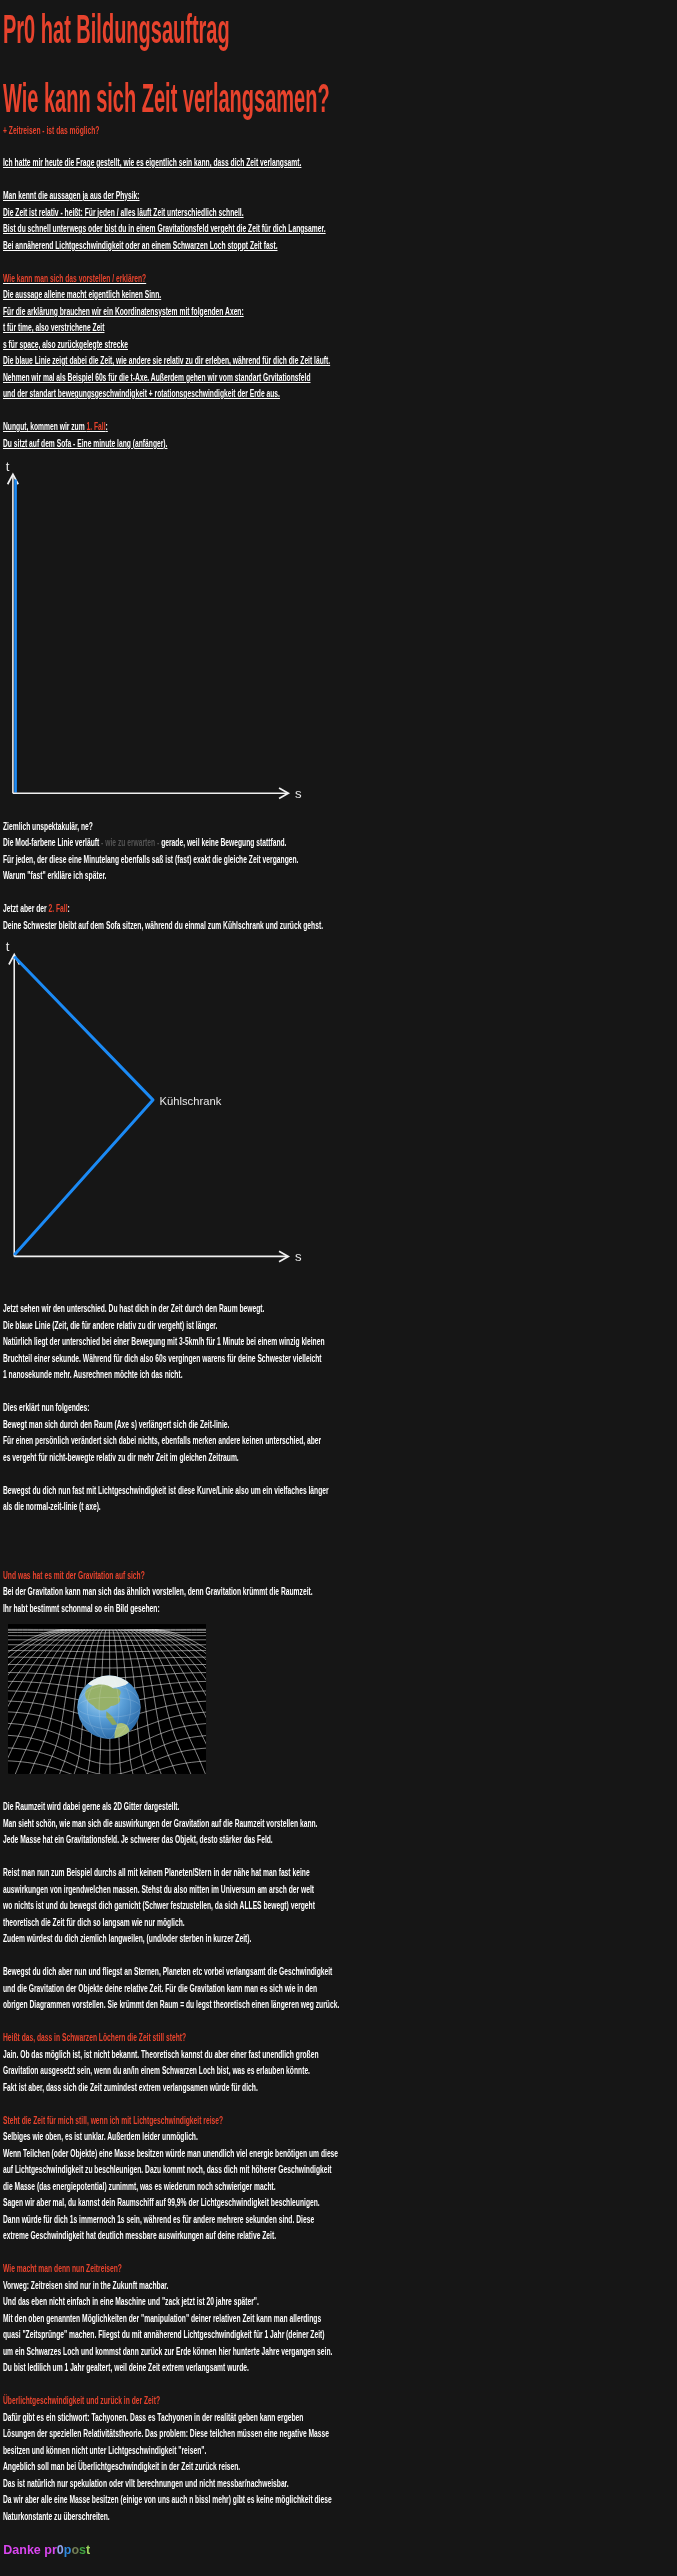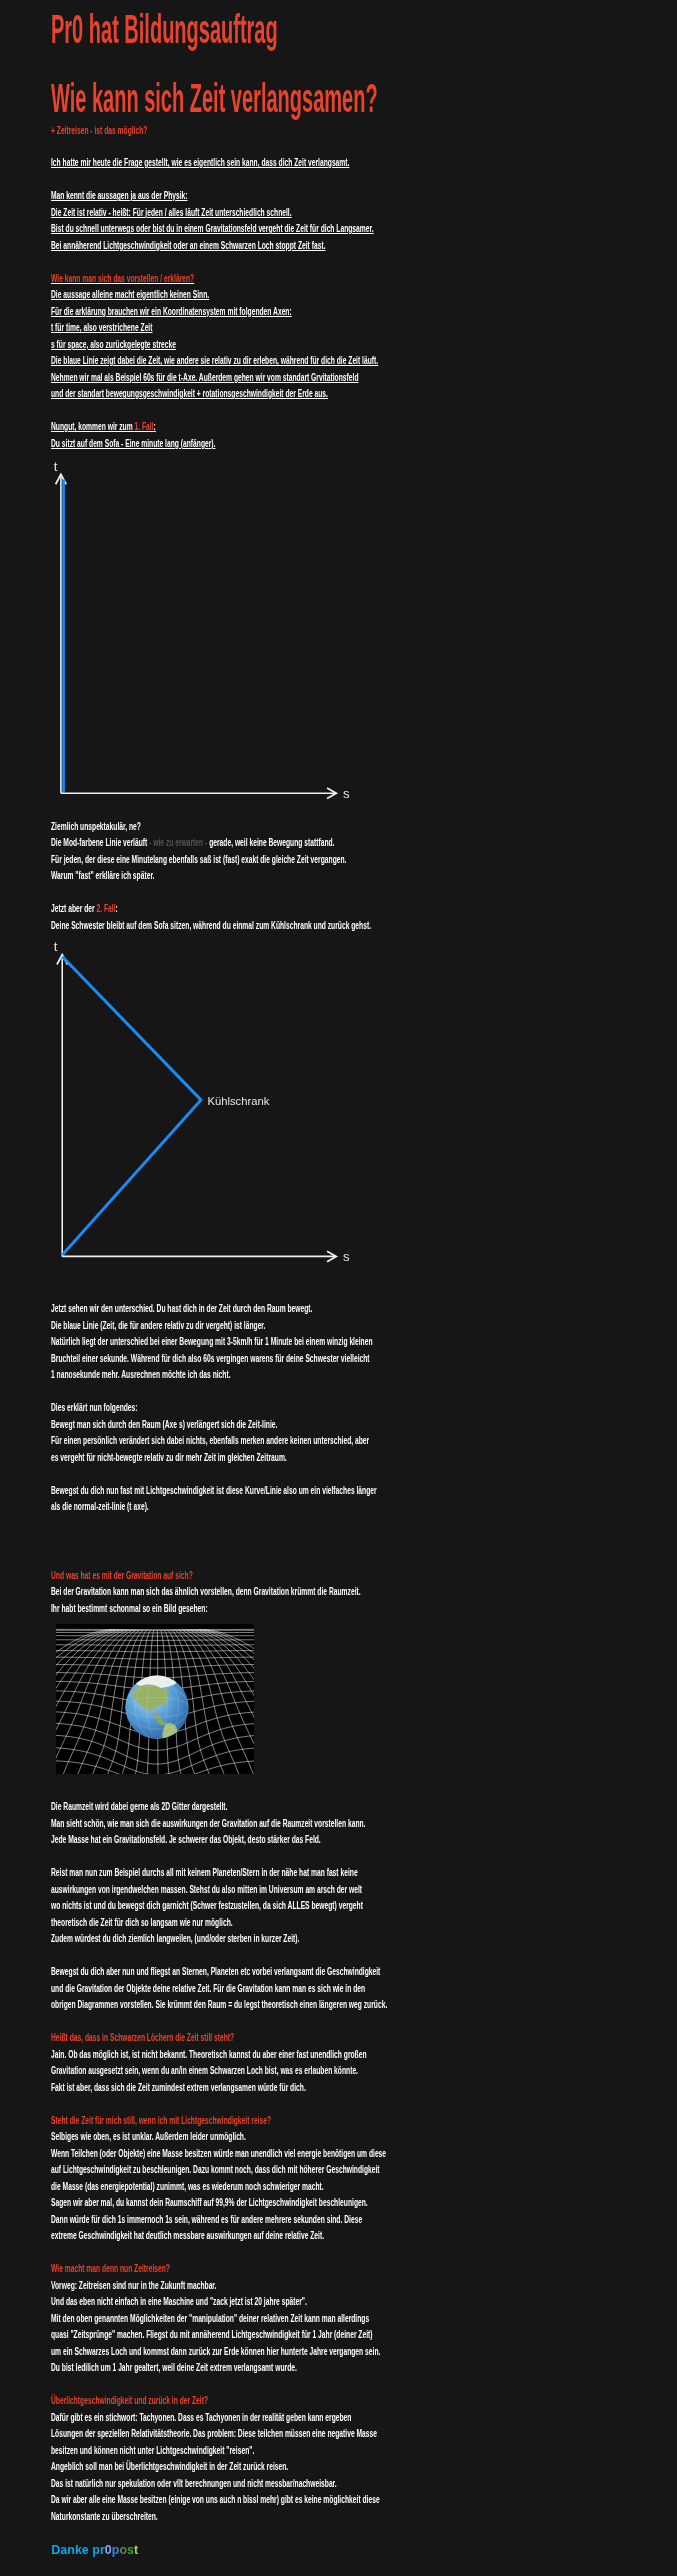--- a/index.html
+++ b/index.html
@@ -1,18 +1,18 @@
 <!DOCTYPE html>
 <html style="font-size:10.6px"><head>
 <meta charset="utf-8">
 <style>
   html, body { margin: 0; padding: 0; background: #161616; }
   body { width: 678px; height: 2576px; overflow: hidden;
          font-family: "Liberation Sans", sans-serif; font-weight: 700; color: #ffffff; }
-  .page { padding: 1.3px 0 0 3.3px; margin-left: 48px; }
+  .page { padding: 1.3px 0 0 3.3px; }
 
   
   .h1 { font-size: 40px; line-height: 45px; margin: 5.3px 0 0 0; font-weight: 700;
         color: #e8432d; transform: scaleX(0.50); transform-origin: 0 0;
         white-space: nowrap; width: 1354px; }
   .h1b { margin-top: 24px; }
 
   .tagline { margin-top: 1.3px; font-size: 11.2px; line-height: 16.5px; color: #e8432d; }
 
   .condensed { transform: scaleX(0.60); transform-origin: 0 0;
@@ -261,16 +261,16 @@
         <div class="line"><span>Dafür gibt es ein stichwort: Tachyonen. Dass es Tachyonen in der realität geben kann ergeben</span></div>
         <div class="line"><span>Lösungen der speziellen Relativitätstheorie. Das problem: Diese teilchen müssen eine negative Masse</span></div>
         <div class="line"><span>besitzen und können nicht unter Lichtgeschwindigkeit "reisen".</span></div>
         <div class="line"><span>Angeblich soll man bei Überlichtgeschwindigkeit in der Zeit zurück reisen.</span></div>
         <div class="line"><span>Das ist natürlich nur spekulation oder vllt berechnungen und nicht messbar/nachweisbar.</span></div>
         <div class="line"><span>Da wir aber alle eine Masse besitzen (einige von uns auch n bissl mehr) gibt es keine möglichkeit diese</span></div>
         <div class="line"><span>Naturkonstante zu überschreiten.</span></div>
       </div>
     </div>
 
-  <div class="footer"><span style="color: #0ea5e9;">Danke pr</span><span style="color: rgb(143, 164, 239);">0</span><span style="color: rgb(47, 136, 221);">p</span><span style="color: rgb(114, 125, 85);">o</span><span style="color: rgb(63, 160, 63);">s</span><span style="color: rgb(158, 212, 95);">t</span></div>
+  <div class="footer"><span style="color: #d946ef;">Danke pr</span><span style="color: rgb(143, 164, 239);">0</span><span style="color: rgb(47, 136, 221);">p</span><span style="color: rgb(114, 125, 85);">o</span><span style="color: rgb(63, 160, 63);">s</span><span style="color: rgb(158, 212, 95);">t</span></div>
 
 </div>
 
 
 </body></html>

